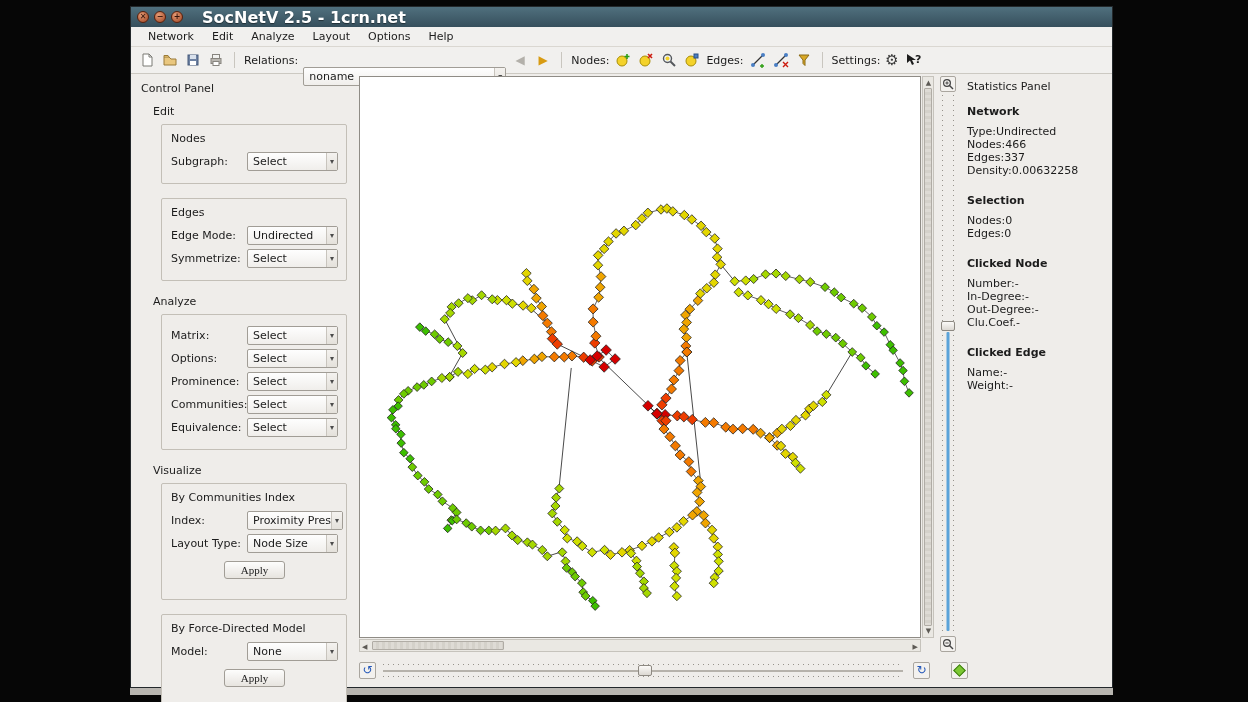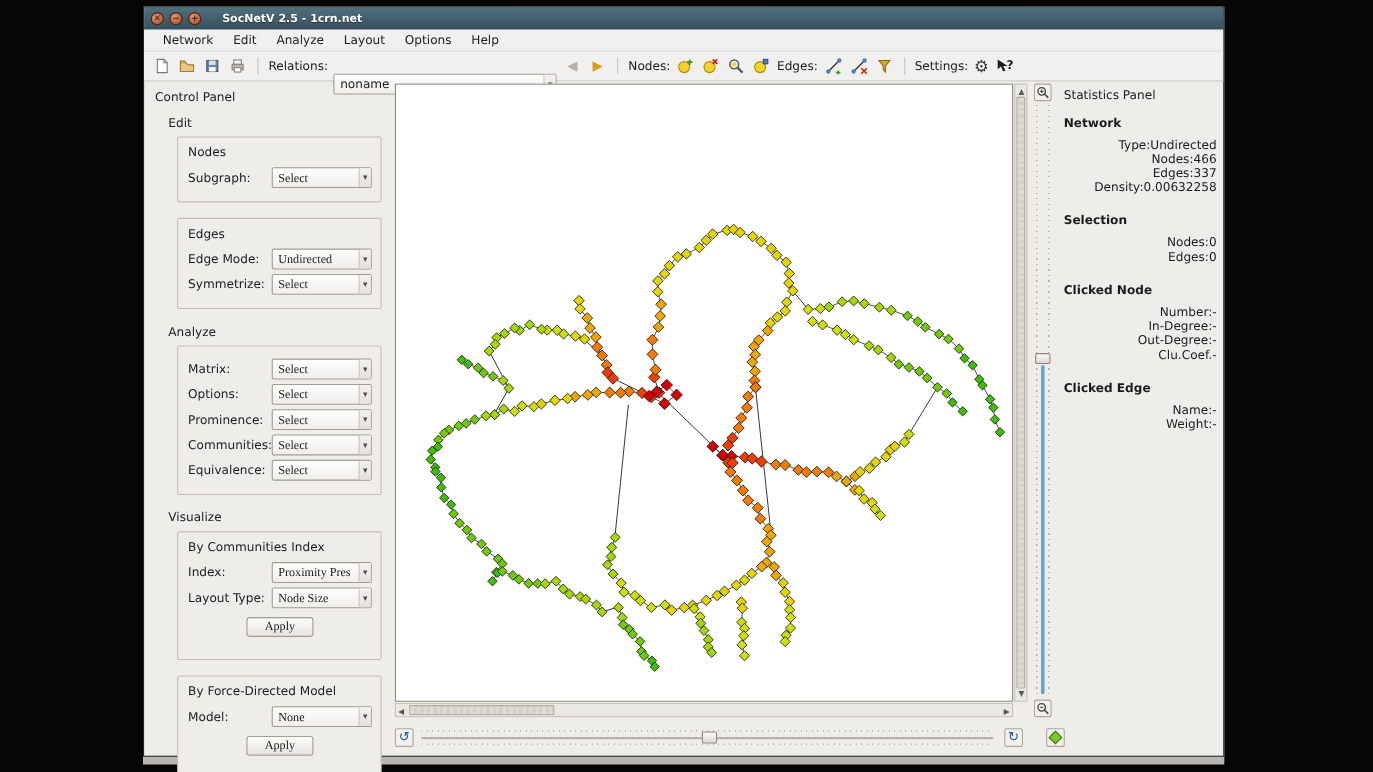--- a/index.html
+++ b/index.html
@@ -11,21 +11,21 @@
   .window { position:absolute; left:130px; top:6px; width:983px; height:682px;
             background:#efedea; border:1px solid #23282b; display:flex; flex-direction:column; }
 
   
   .titlebar { height:20px; background:linear-gradient(#50707e,#364f5c); display:flex; align-items:center;
               padding:0 6px; gap:5px; flex:0 0 auto; }
   .tb-btn { width:12px; height:12px; border-radius:50%;
             background:radial-gradient(circle at 35% 30%, #e59a74, #9e4423);
             border:1px solid #57220f; color:#33130a; font-size:8px; line-height:10px; text-align:center;
             font-weight:bold; cursor:default; }
-  .tb-title { color:#fff; font-weight:bold; font-size:10px; margin-left:14px; text-shadow:0 1px 1px rgba(0,0,0,.45); }
+  .tb-title { color:#fff; font-weight:bold; font-size:16px; margin-left:14px; text-shadow:0 1px 1px rgba(0,0,0,.45); }
 
   
   .menubar { height:20px; background:#f1f0ee; border-bottom:1px solid #dad7d1; display:flex;
              align-items:center; padding-left:8px; flex:0 0 auto; }
   .menu-item { font-size:11px; color:#1c1c1c; padding:2px 9px; }
 
   
   .toolbar { height:27px; background:#f1f0ee; border-bottom:1px solid #ccc9c2; display:flex;
              align-items:center; padding:0 7px; gap:5px; flex:0 0 auto; font-size:11px; color:#1c1c1c; }
   .ticon { width:18px; height:18px; display:flex; align-items:center; justify-content:center; }
@@ -43,21 +43,21 @@
   .main { position:relative; flex:1; }
 
   
   .control-panel { position:absolute; left:6px; top:4px; width:216px; bottom:4px; font-size:11px; color:#1c1c1c; }
   .cp-header { margin:4px 0 10px 4px; }
   .cp-section-label { margin:10px 0 6px 16px; }
   .groupbox { border:1px solid #c3bfb7; border-radius:2px; margin:0 6px 14px 24px; padding:7px 8px 8px 9px; background:#efedea; }
   .gb-title { margin-bottom:7px; }
   .cp-row { display:flex; align-items:center; margin:4px 0; }
   .cp-row .cp-label { width:76px; flex:0 0 auto; }
-  .cp-combo { width:96px;font-family:Liberation Serif, serif; }
+  .cp-combo { width:96px; }
   .apply-btn { display:block; margin:8px auto 12px; background:linear-gradient(#fdfdfc,#e7e4df);
                border:1px solid #a19d96; border-radius:3px; font-size:11px; padding:2px 16px;
                font-family:Liberation Serif, serif; color:#1c1c1c; }
 
   
   .canvas-wrap { position:absolute; left:228px; top:2px; width:575px; height:576px; }
   .net-canvas { position:absolute; left:0; top:0; width:562px; height:562px; background:#fff;
                 border:1px solid #8f8c86; }
   .net-canvas svg { width:100%; height:100%; display:block; }
   .vscroll { position:absolute; right:0; top:0; width:12px; height:562px; background:#eae8e3;
@@ -84,21 +84,21 @@
   .zfill { position:absolute; left:50%; transform:translateX(-50%); width:3px; top:44%; bottom:2px;
            background:#5ba3d9; border-radius:1px; }
   .zhandle { position:absolute; left:1px; right:1px; top:42%; height:10px;
              background:linear-gradient(#fbfaf8,#dcd8d2); border:1px solid #8d8982; border-radius:2px; }
 
   
   .stats-panel { position:absolute; left:836px; right:6px; top:4px; font-size:11px; color:#1c1c1c; }
   .sp-header { margin:2px 0 12px 0; }
   .stat-section { margin-bottom:17px; }
   .stat-title { font-weight:bold; margin-bottom:7px; }
-  .stat-row { display:flex; justify-content:flex-end; margin:0 0; }
+  .stat-row { display:flex; justify-content:flex-start; margin:0 0; }
   .stat-val { text-align:right; }
 
   
   .bottom-bar { position:absolute; left:228px; top:586px; width:610px; height:24px; }
   .bb-btn { position:absolute; width:17px; height:17px; top:2px; border:1px solid #aaa69f; background:#f3f1ee;
             border-radius:2px; display:flex; align-items:center; justify-content:center;
             font-size:12px; line-height:15px; }
   .rot-left { left:0; color:#2457b8; }
   .rot-right { left:554px; color:#2457b8; }
   .rel-btn { left:592px; }

